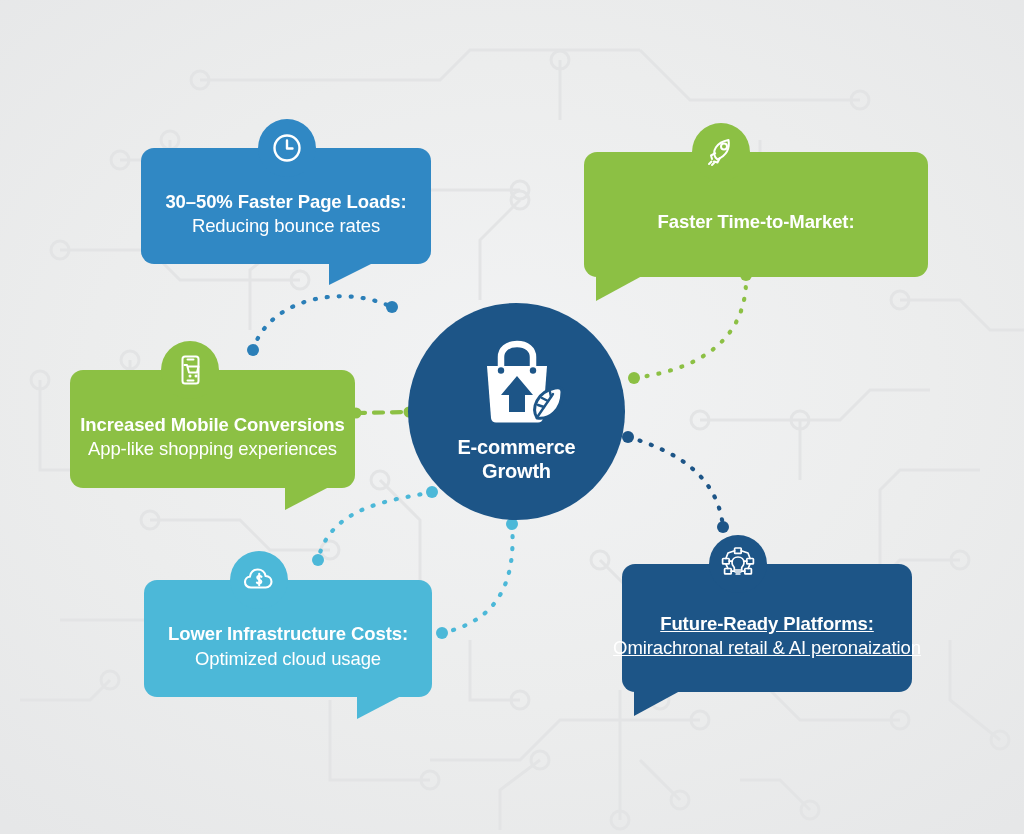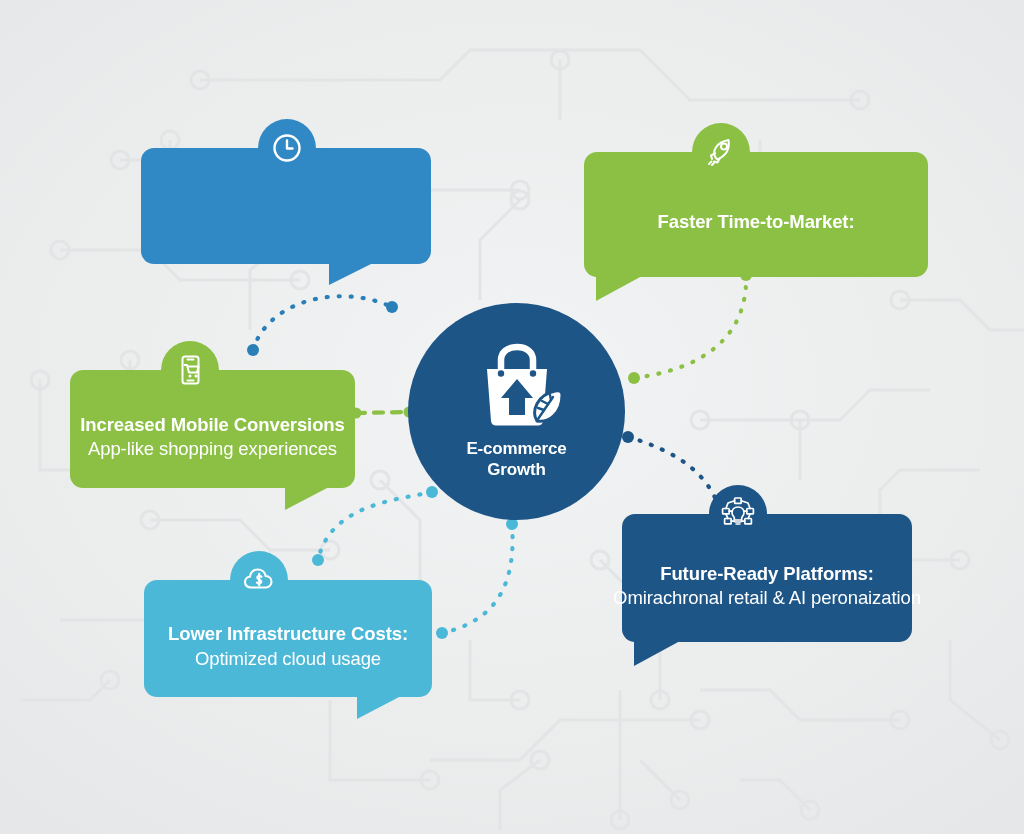--- a/index.html
+++ b/index.html
@@ -101,21 +101,21 @@
     background: #1d5587;
     display: flex;
     flex-direction: column;
     align-items: center;
     justify-content: center;
     z-index: 5;
   }
   #hub .hub-icon { margin-bottom: 6px; }
   #hub .hub-label {
     color: #ffffff;
-    font-size: 17px;
+    font-size: 20px;
     font-weight: bold;
     line-height: 1.18;
     text-align: center;
     letter-spacing: -0.2px;
   }
 </style>
 </head>
 <body>
 
 <div id="canvas">
@@ -236,20 +236,24 @@
   </svg>
 
   <div class="callout" style="left:141px; top:148px; width:290px; height:116px; background:#3088c4;">
     <div class="icon-bubble" style="background:#3088c4; left:146px;">
       <svg width="34" height="34" viewBox="0 0 34 34">
         <circle cx="17" cy="17" r="12.5" fill="none" stroke="#ffffff" stroke-width="2.4"></circle>
         <path d="M17 9.5 L17 17.5 L22.5 17.5" fill="none" stroke="#ffffff" stroke-width="2.4" stroke-linecap="round" stroke-linejoin="round"></path>
       </svg>
     </div>
     <div class="tail" style="left:188px; bottom:-21px; border-left:0 solid transparent; border-right:44px solid transparent; border-top:22px solid #3088c4;"></div>
+    <div class="ctext">
+      <span class="ctitle">30–50% Faster Page Loads:</span>
+      <span class="csub nowrap">Reducing bounce rates</span>
+    </div>
   </div>
 
   <div class="callout" style="left:584px; top:152px; width:344px; height:125px; background:#8cc044;">
     <div class="icon-bubble" style="background:#8cc044; left:137px;">
       <svg width="38" height="38" viewBox="0 0 38 38">
         <g fill="none" stroke="#ffffff" stroke-width="2" stroke-linejoin="round" stroke-linecap="round">
           <path d="M13.5 24.5 C 10 18, 14 9.5, 26.5 7 C 28.5 18.5, 21 24, 15.5 26.5 Z"></path>
           <circle cx="22" cy="13.5" r="3"></circle>
           <path d="M13.2 20.2 L9 22.5 L10 26"></path>
           <path d="M17.8 25.2 L15.5 29.5 L12 28.5"></path>
@@ -296,21 +300,21 @@
         </g>
       </svg>
     </div>
     <div class="tail" style="left:215px; bottom:-22px; border-left:0 solid transparent; border-right:44px solid transparent; border-top:23px solid #8cc044;"></div>
     <div class="ctext">
       <span class="ctitle">Increased Mobile Conversions</span>
       <span class="csub nowrap">App-like shopping experiences</span>
     </div>
   </div>
 
-  <div class="callout" style="left:622px; top:514px; width:290px; height:128px; background:#1d5587;">
+  <div class="callout" style="left:622px; top:564px; width:290px; height:128px; background:#1d5587;text-decoration:underline;">
     <div class="icon-bubble" style="background:#1d5587; left:116px;">
       <svg width="42" height="42" viewBox="0 0 42 42">
         <g fill="none" stroke="#ffffff" stroke-width="1.7" stroke-linejoin="round" stroke-linecap="round">
           <path d="M21 14 C 17.4 14, 15 16.6, 15 19.7 C 15 22, 16.5 23.4, 17.3 24.6 L17.3 27 L24.7 27
                    L24.7 24.6 C 25.5 23.4, 27 22, 27 19.7 C 27 16.6, 24.6 14, 21 14 Z"></path>
           <path d="M18.3 29 L23.7 29"></path>
           <path d="M19.2 31 L22.8 31"></path>
           <rect x="17.6" y="5" width="6.6" height="5.4" rx="0.7"></rect>
           <rect x="5.6" y="15.5" width="6.6" height="5.4" rx="0.7"></rect>
           <rect x="29.8" y="15.5" width="6.6" height="5.4" rx="0.7"></rect>

